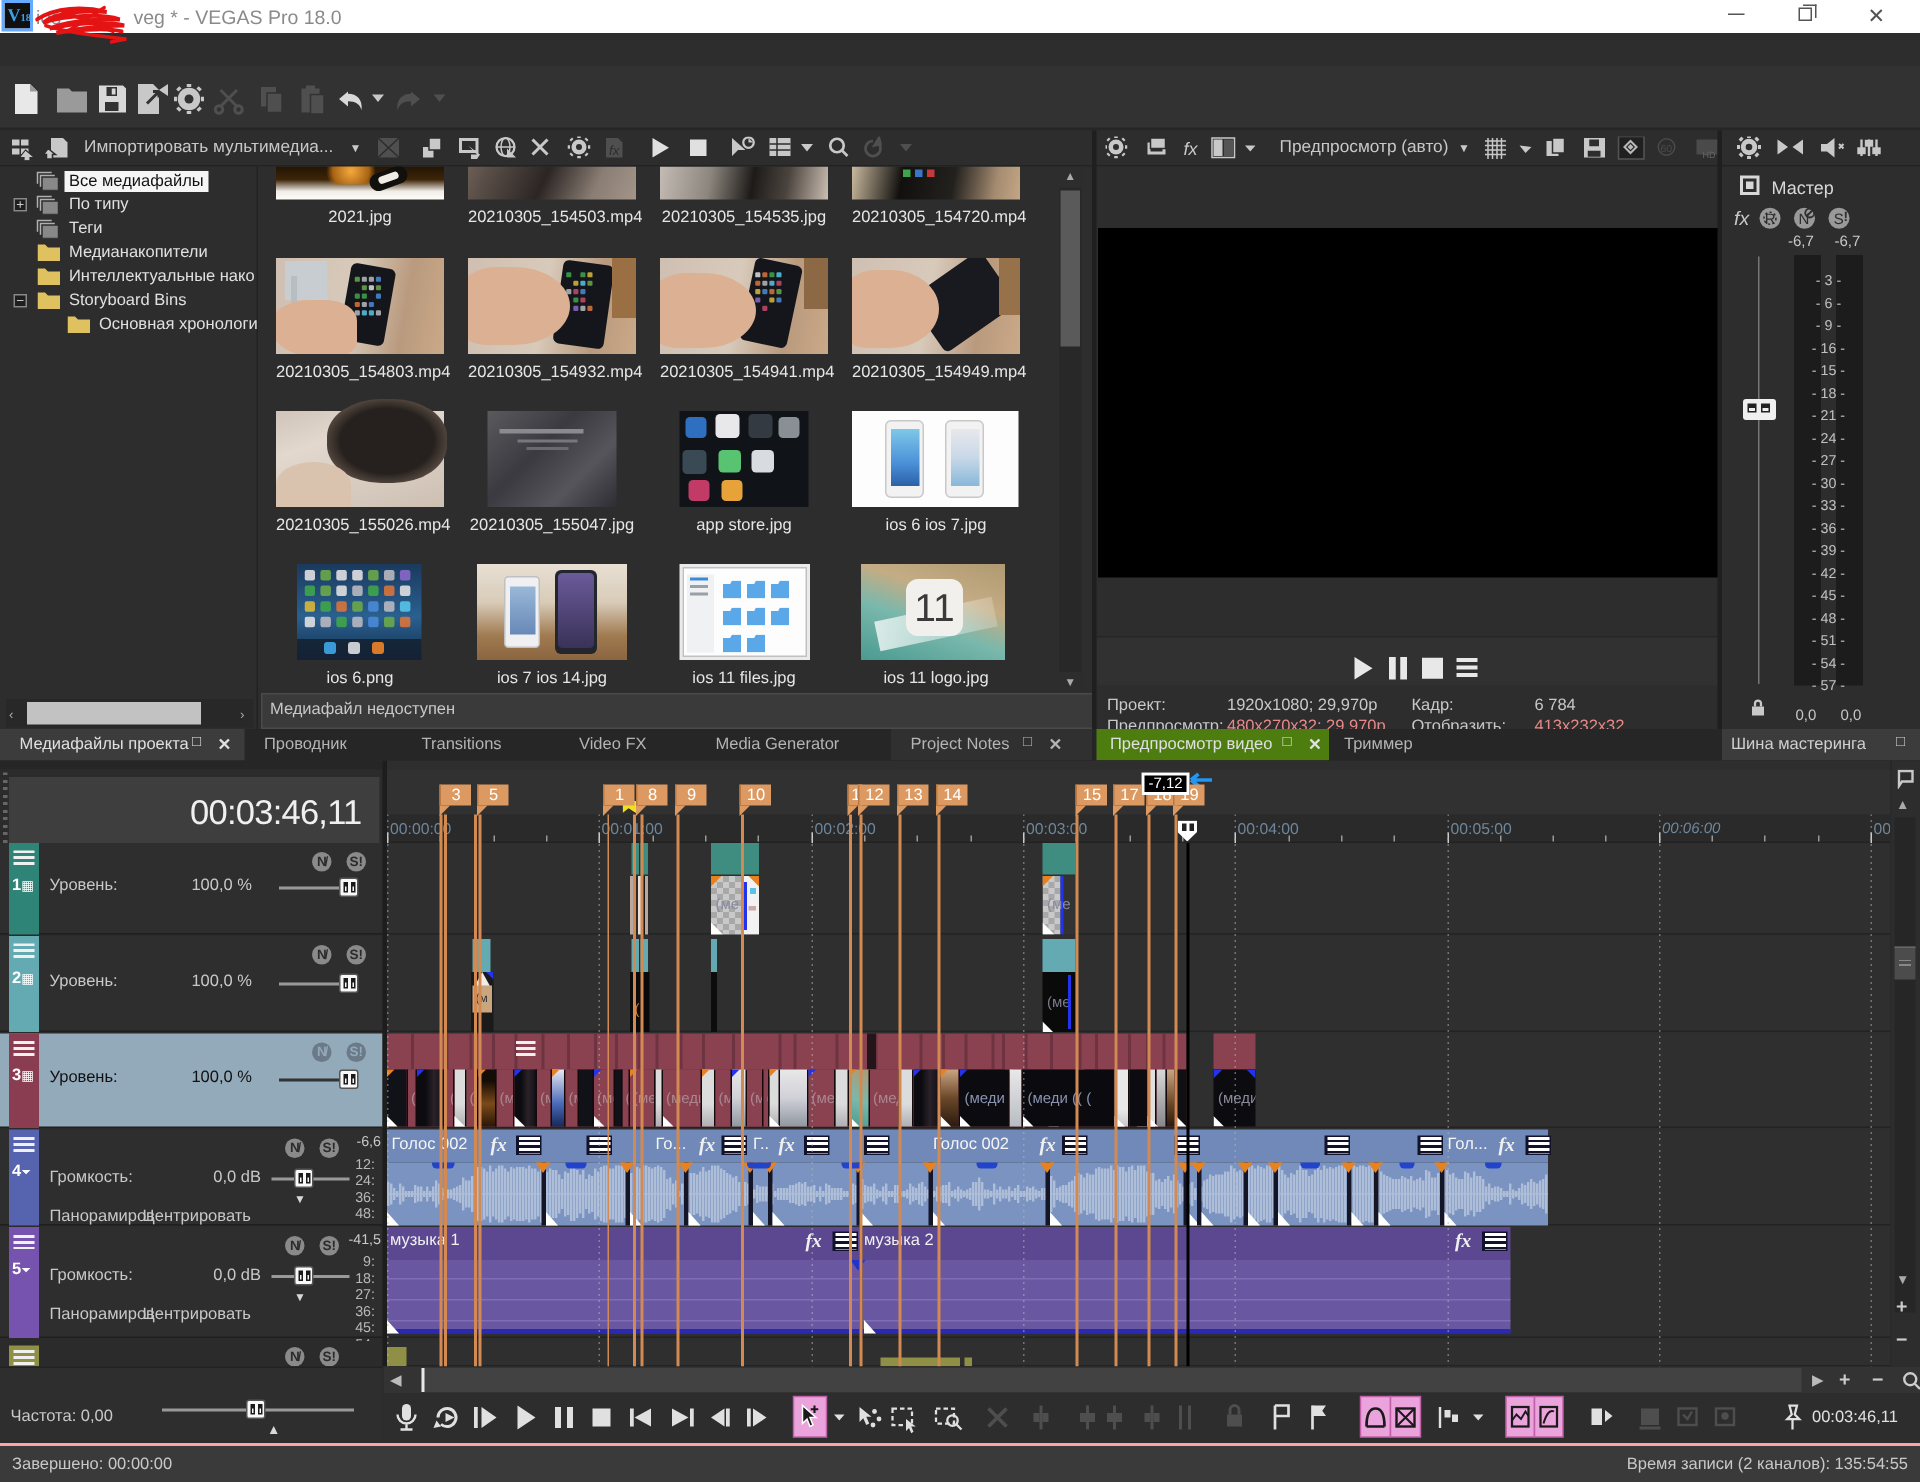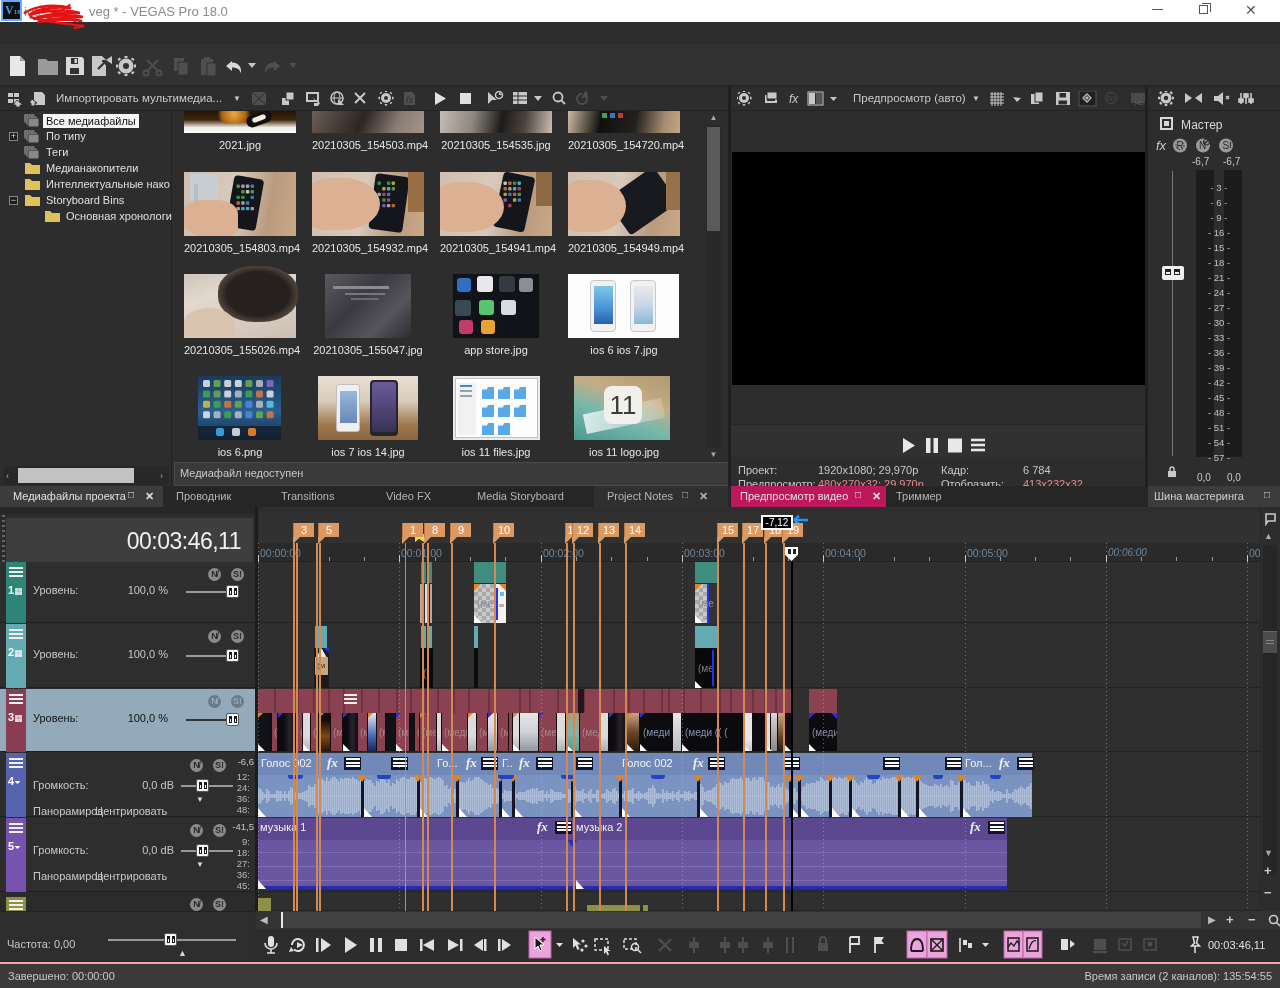--- a/index.html
+++ b/index.html
@@ -659,27 +659,27 @@
 
 <div class="abs" id="tabs" style="left:0;top:486px;width:1280px;height:21px;background:#262626;font-size:11px;color:#b4b4b4;">
   <div class="abs" style="left:0;top:0;width:163px;height:21px;background:#3c3c3c;color:#e0e0e0;">
     <span class="abs" style="left:13px;top:4px;">Медиафайлы проекта</span>
     <span class="abs" style="left:128px;top:3px;font-size:10px;">□</span>
     <span class="abs" style="left:145px;top:4px;font-size:11px;font-weight:bold;">✕</span>
   </div>
   <span class="abs" style="left:176px;top:4px;">Проводник</span>
   <span class="abs" style="left:281px;top:4px;">Transitions</span>
   <span class="abs" style="left:386px;top:4px;">Video FX</span>
-  <span class="abs" style="left:477px;top:4px;">Media Storyboard</span>
+  <span class="abs" style="left:477px;top:4px;">Media Generator</span>
   <div class="abs" style="left:594px;top:0;width:134px;height:21px;background:#303030;">
     <span class="abs" style="left:13px;top:4px;">Project Notes</span>
     <span class="abs" style="left:88px;top:3px;font-size:10px;">□</span>
     <span class="abs" style="left:105px;top:4px;font-weight:bold;">✕</span>
   </div>
-  <div class="abs" style="left:731px;top:0;width:155px;height:21px;background:#be185d;color:#e0e0e0;">
+  <div class="abs" style="left:731px;top:0;width:155px;height:21px;background:#4d7c0f;color:#e0e0e0;">
     <span class="abs" style="left:9px;top:4px;">Предпросмотр видео</span>
     <span class="abs" style="left:124px;top:3px;font-size:10px;">□</span>
     <span class="abs" style="left:141px;top:4px;font-weight:bold;">✕</span>
   </div>
   <span class="abs" style="left:896px;top:4px;">Триммер</span>
   <div class="abs" style="left:1148px;top:0;width:132px;height:21px;background:#3c3c3c;color:#d0d0d0;">
     <span class="abs" style="left:6px;top:4px;">Шина мастеринга</span>
     <span class="abs" style="left:116px;top:3px;font-size:10px;">□</span>
   </div>
 </div>

